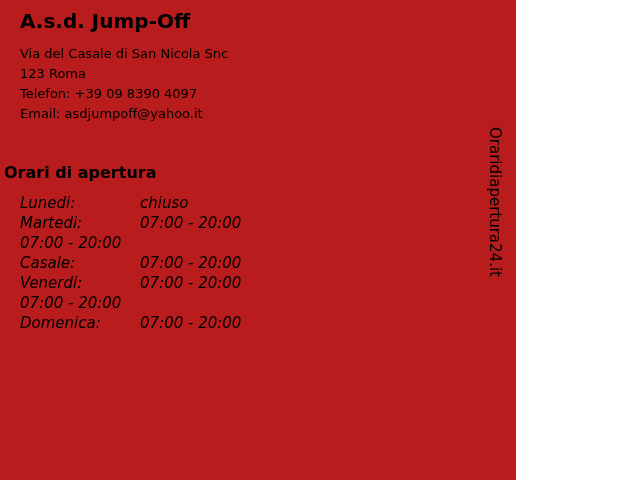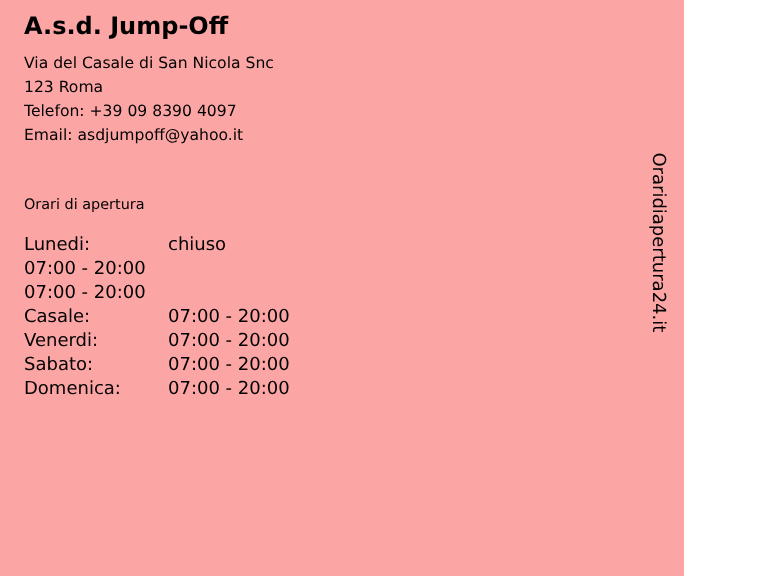--- a/index.html
+++ b/index.html
@@ -7,54 +7,55 @@
     padding: 0;
     background: #ffffff;
     width: 640px;
     height: 480px;
     overflow: hidden;
     font-family: "DejaVu Sans", "Liberation Sans", sans-serif;
     color: #000000;
   }
   .page {
     position: relative;
-    width: 570px;
+    width: 516px;
     height: 480px;
-    background: #fca5a5;
+    background: #b91c1c;
   }
   .title {
     position: absolute;
     left: 20px;
     top: 9px;
     font-size: 20px;
     font-weight: bold;
     white-space: nowrap;
   }
   .contact {
     position: absolute;
     left: 20px;
     top: 44px;
     font-size: 13px;
     line-height: 20px;
     white-space: nowrap;
   }
   .hours-heading {
     position: absolute;
-    left: 20px;
+    left: 4px;
     top: 163px;
-    font-size: 12px;
-    font-weight: normal;
+    font-size: 16px;
+    font-weight: bold;
     white-space: nowrap;
   }
   .hours-table {
     position: absolute;
     left: 20px;
     top: 193px;
     font-size: 15px;
     line-height: 20px;
+    font-style: italic;
   }
   .hours-row {
     display: flex;
     height: 20px;
   }
   .hours-row .day {
     width: 120px;
     white-space: nowrap;
   }
   .hours-row .time {
@@ -87,35 +88,35 @@
   </div>
 
   <div class="hours-heading">Orari di apertura</div>
 
   <div class="hours-table">
     <div class="hours-row">
       <span class="day">Lunedi:</span>
       <span class="time">chiuso</span>
     </div>
     <div class="hours-row">
+      <span class="day">Martedi:</span>
       <span class="time">07:00 - 20:00</span>
     </div>
     <div class="hours-row">
       <span class="time">07:00 - 20:00</span>
     </div>
     <div class="hours-row">
       <span class="day">Casale:</span>
       <span class="time">07:00 - 20:00</span>
     </div>
     <div class="hours-row">
       <span class="day">Venerdi:</span>
       <span class="time">07:00 - 20:00</span>
     </div>
     <div class="hours-row">
-      <span class="day">Sabato:</span>
       <span class="time">07:00 - 20:00</span>
     </div>
     <div class="hours-row">
       <span class="day">Domenica:</span>
       <span class="time">07:00 - 20:00</span>
     </div>
   </div>
 
   <div class="watermark">Oraridiapertura24.it</div>
 

